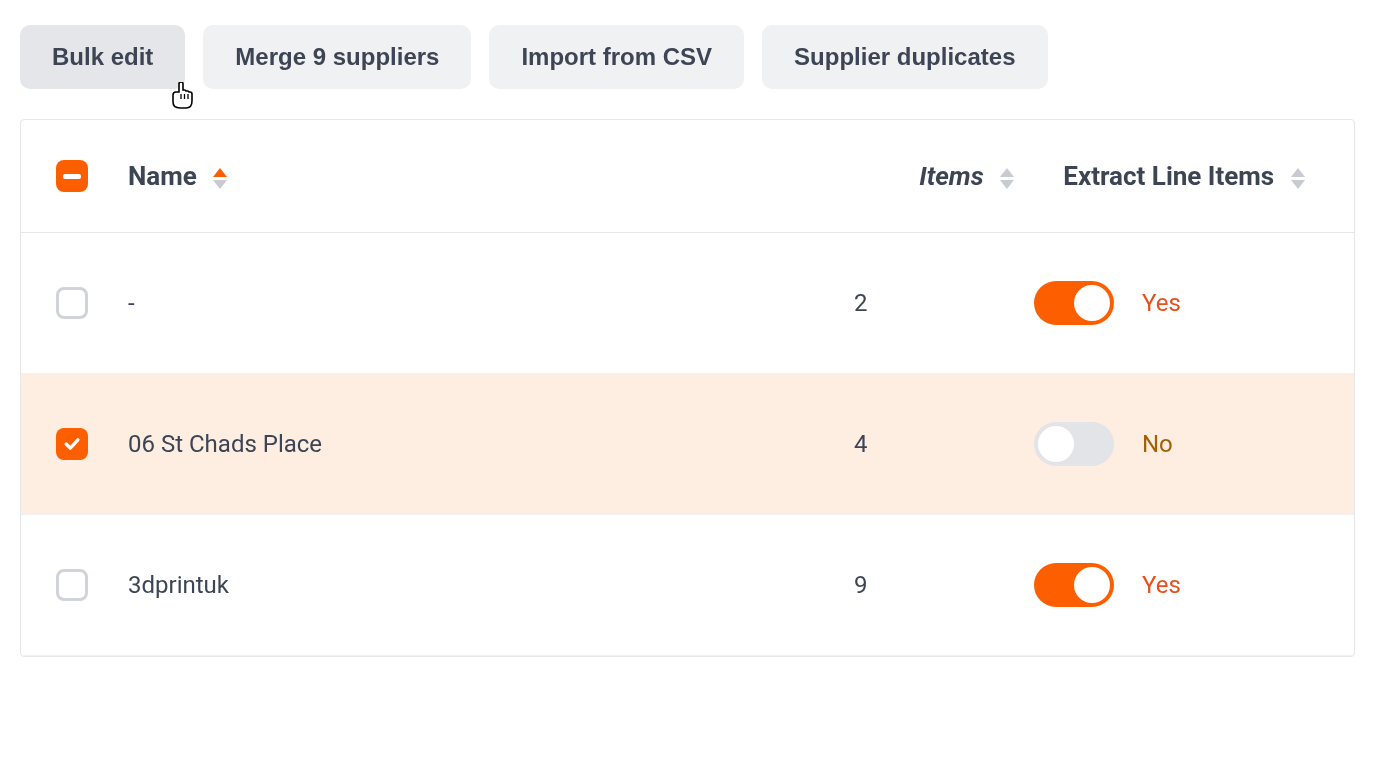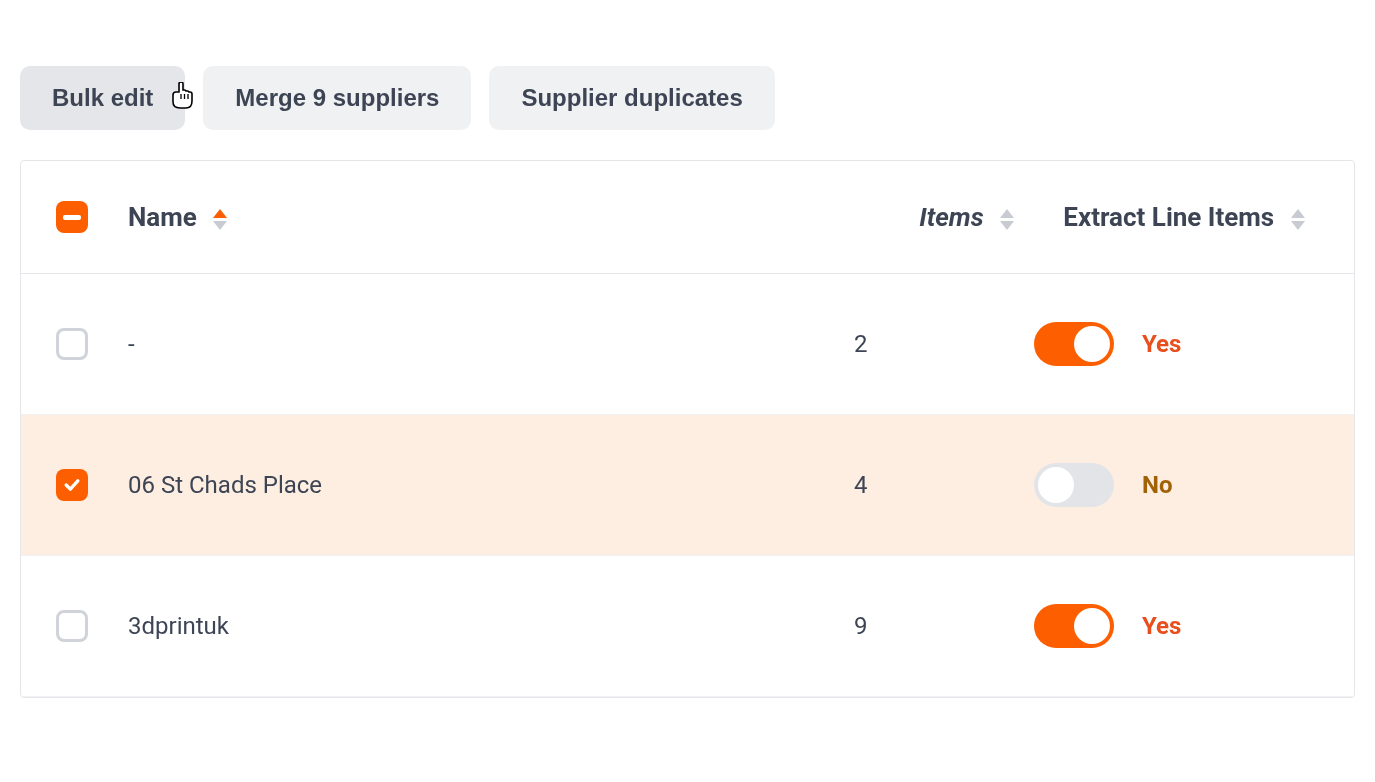--- a/index.html
+++ b/index.html
@@ -10,21 +10,20 @@
     body {
       font-family: -apple-system, BlinkMacSystemFont, "Segoe UI", Roboto, Helvetica, Arial, sans-serif;
       background: #fff;
       padding: 25px 20px;
       color: #3d4555;
     }
     .toolbar {
       display: flex;
       gap: 18px;
       margin-bottom: 30px;
-      margin-top: 41px;
     }
     .btn {
       padding: 18px 32px;
       background: #f0f1f3;
       border: none;
       border-radius: 10px;
       font-size: 24px;
       font-weight: 700;
       color: #3d4555;
       cursor: pointer;
@@ -184,35 +183,36 @@
       top: 4px;
     }
     .toggle.on .toggle-knob {
       right: 4px;
     }
     .toggle.off .toggle-knob {
       left: 4px;
     }
     .toggle-label {
       font-size: 24px;
-      font-weight: 700;
+      font-weight: 400;
     }
     .toggle-label.yes {
       color: #e94f1d;
     }
     .toggle-label.no {
       color: #a16207;
     }
   </style>
 </head>
 <body>
 
 <div class="toolbar">
   <button class="btn active">Bulk edit</button>
   <button class="btn">Merge 9 suppliers</button>
+  <button class="btn">Import from CSV</button>
   <button class="btn">Supplier duplicates</button>
 </div>
 
 <div class="cursor-pointer">
   <svg width="26" height="30" viewBox="0 0 26 30" xmlns="http://www.w3.org/2000/svg">
     <path d="M9 2 L9 10 L6 10 Q3 10 3 13 L3 20 Q3 26 10 26 L16 26 Q22 26 22 19 L22 12 Q22 10 20 10 L19 10 Q19 9 17.5 9 L16 9 Q16 8 14.5 8 L13 8 L13 2 Q13 0 11 0 Q9 0 9 2 Z" fill="#fff" stroke="#000" stroke-width="1.6"></path>
     <line x1="11" y1="12" x2="11" y2="17" stroke="#000" stroke-width="1.3"></line>
     <line x1="14.5" y1="12" x2="14.5" y2="17" stroke="#000" stroke-width="1.3"></line>
     <line x1="18" y1="12" x2="18" y2="17" stroke="#000" stroke-width="1.3"></line>
   </svg>

